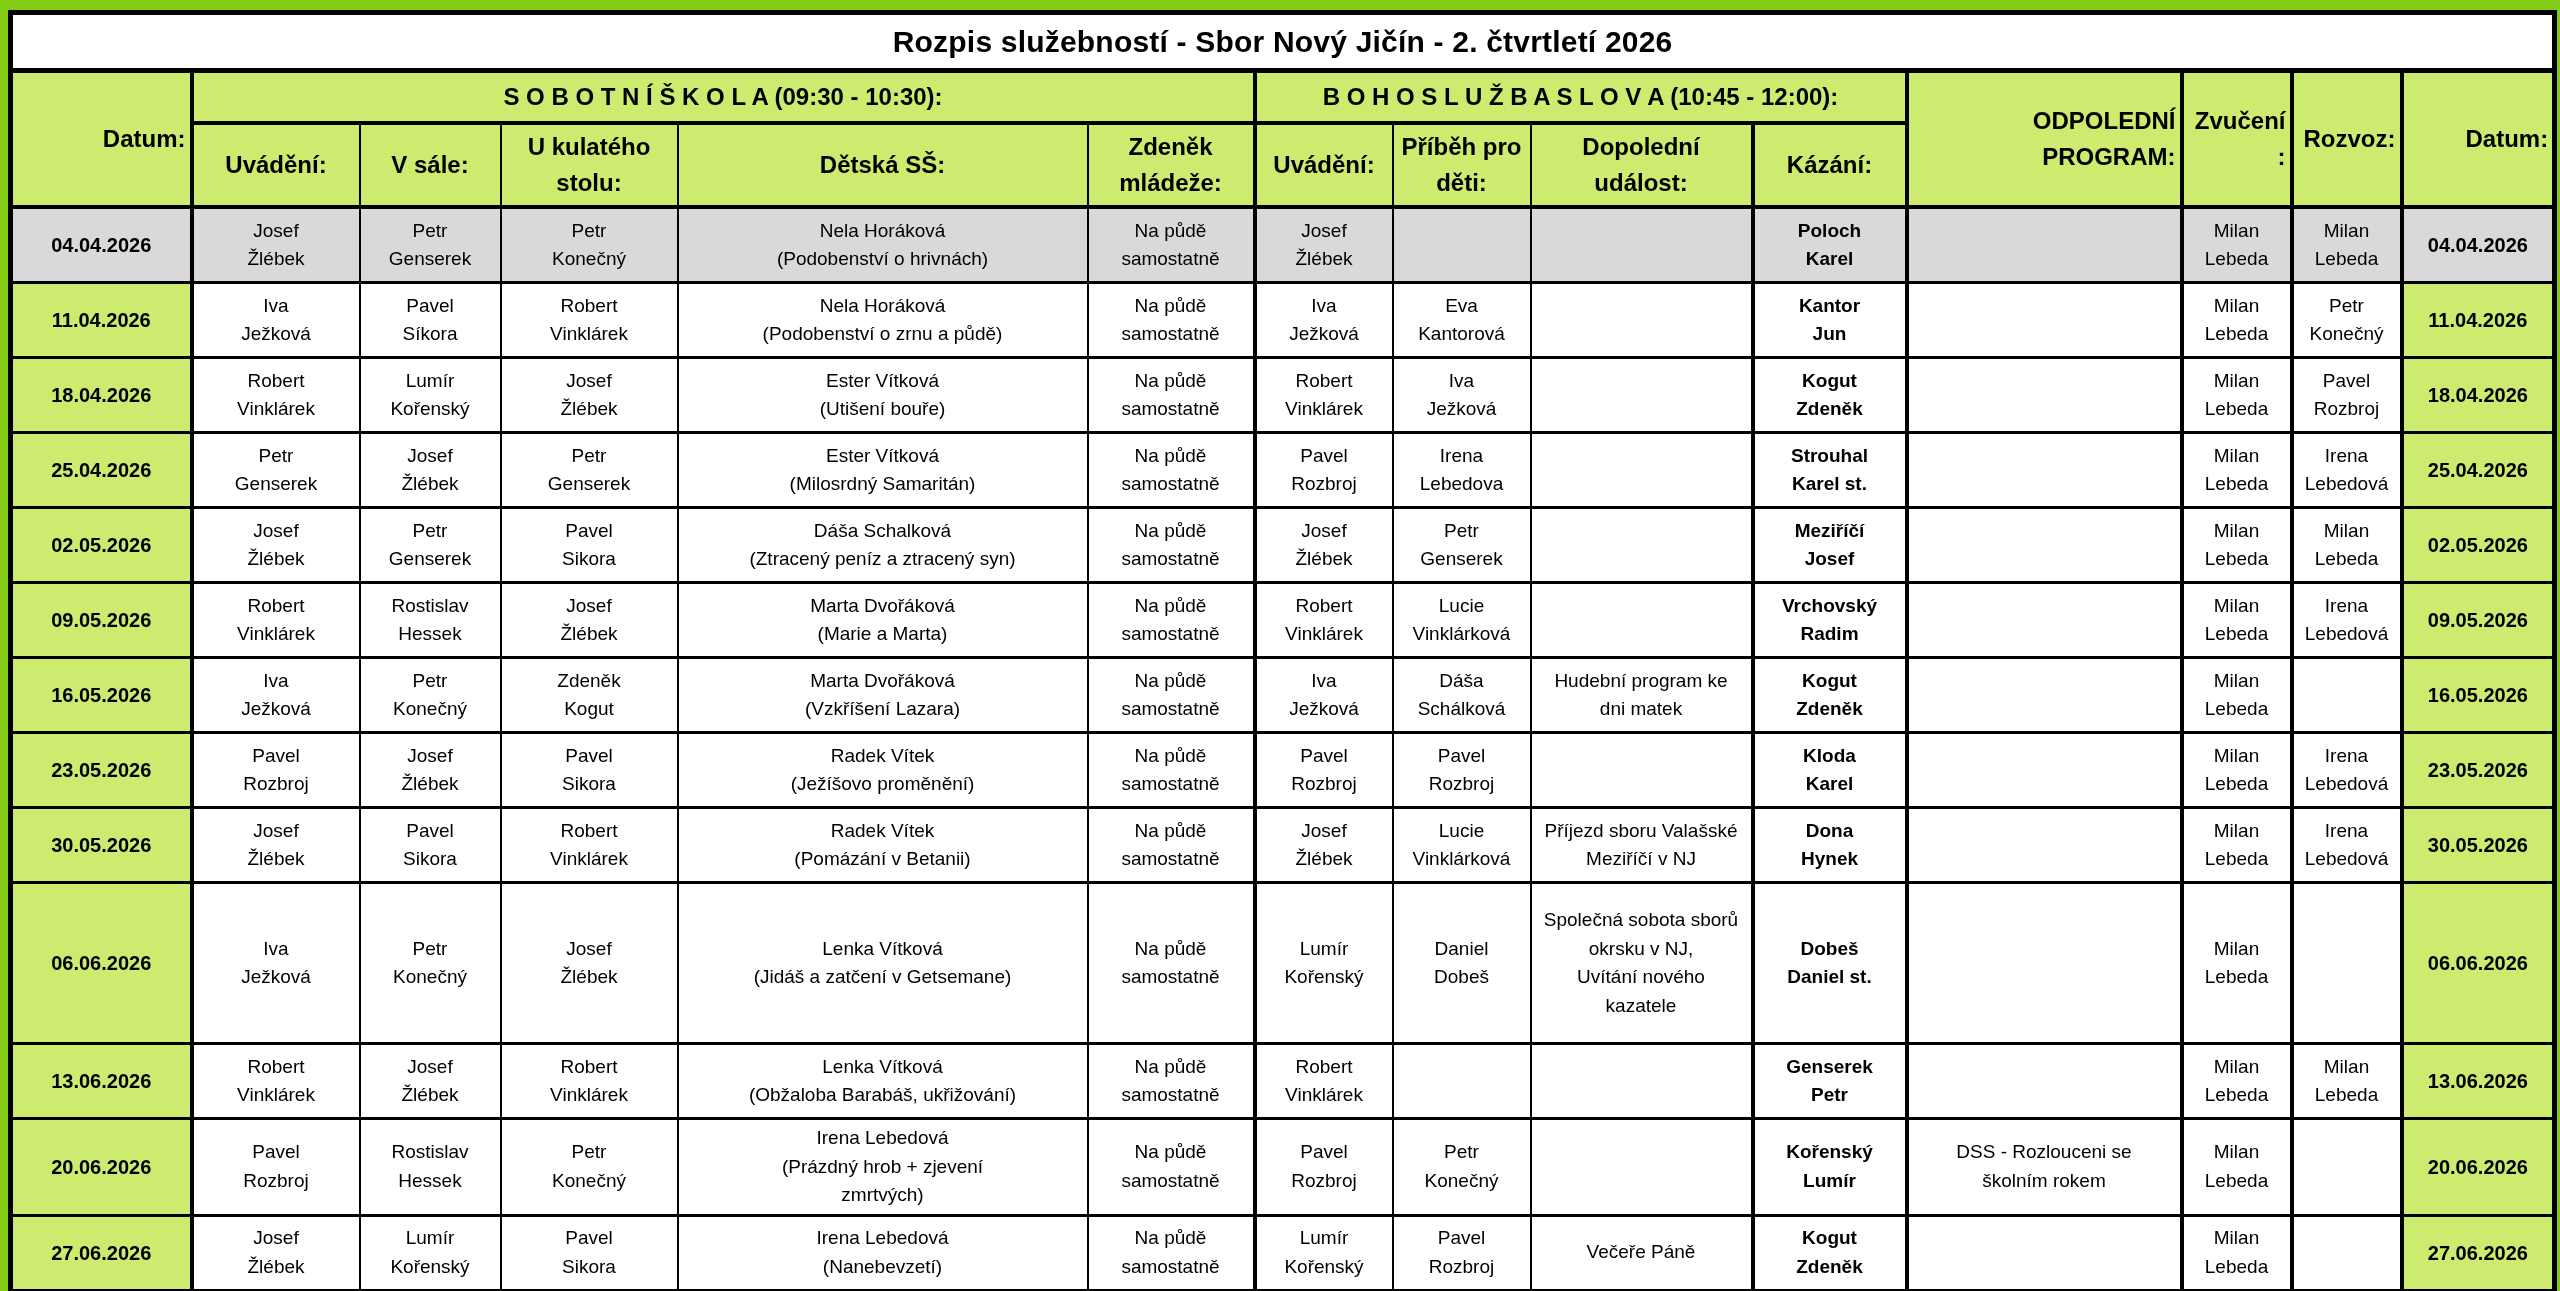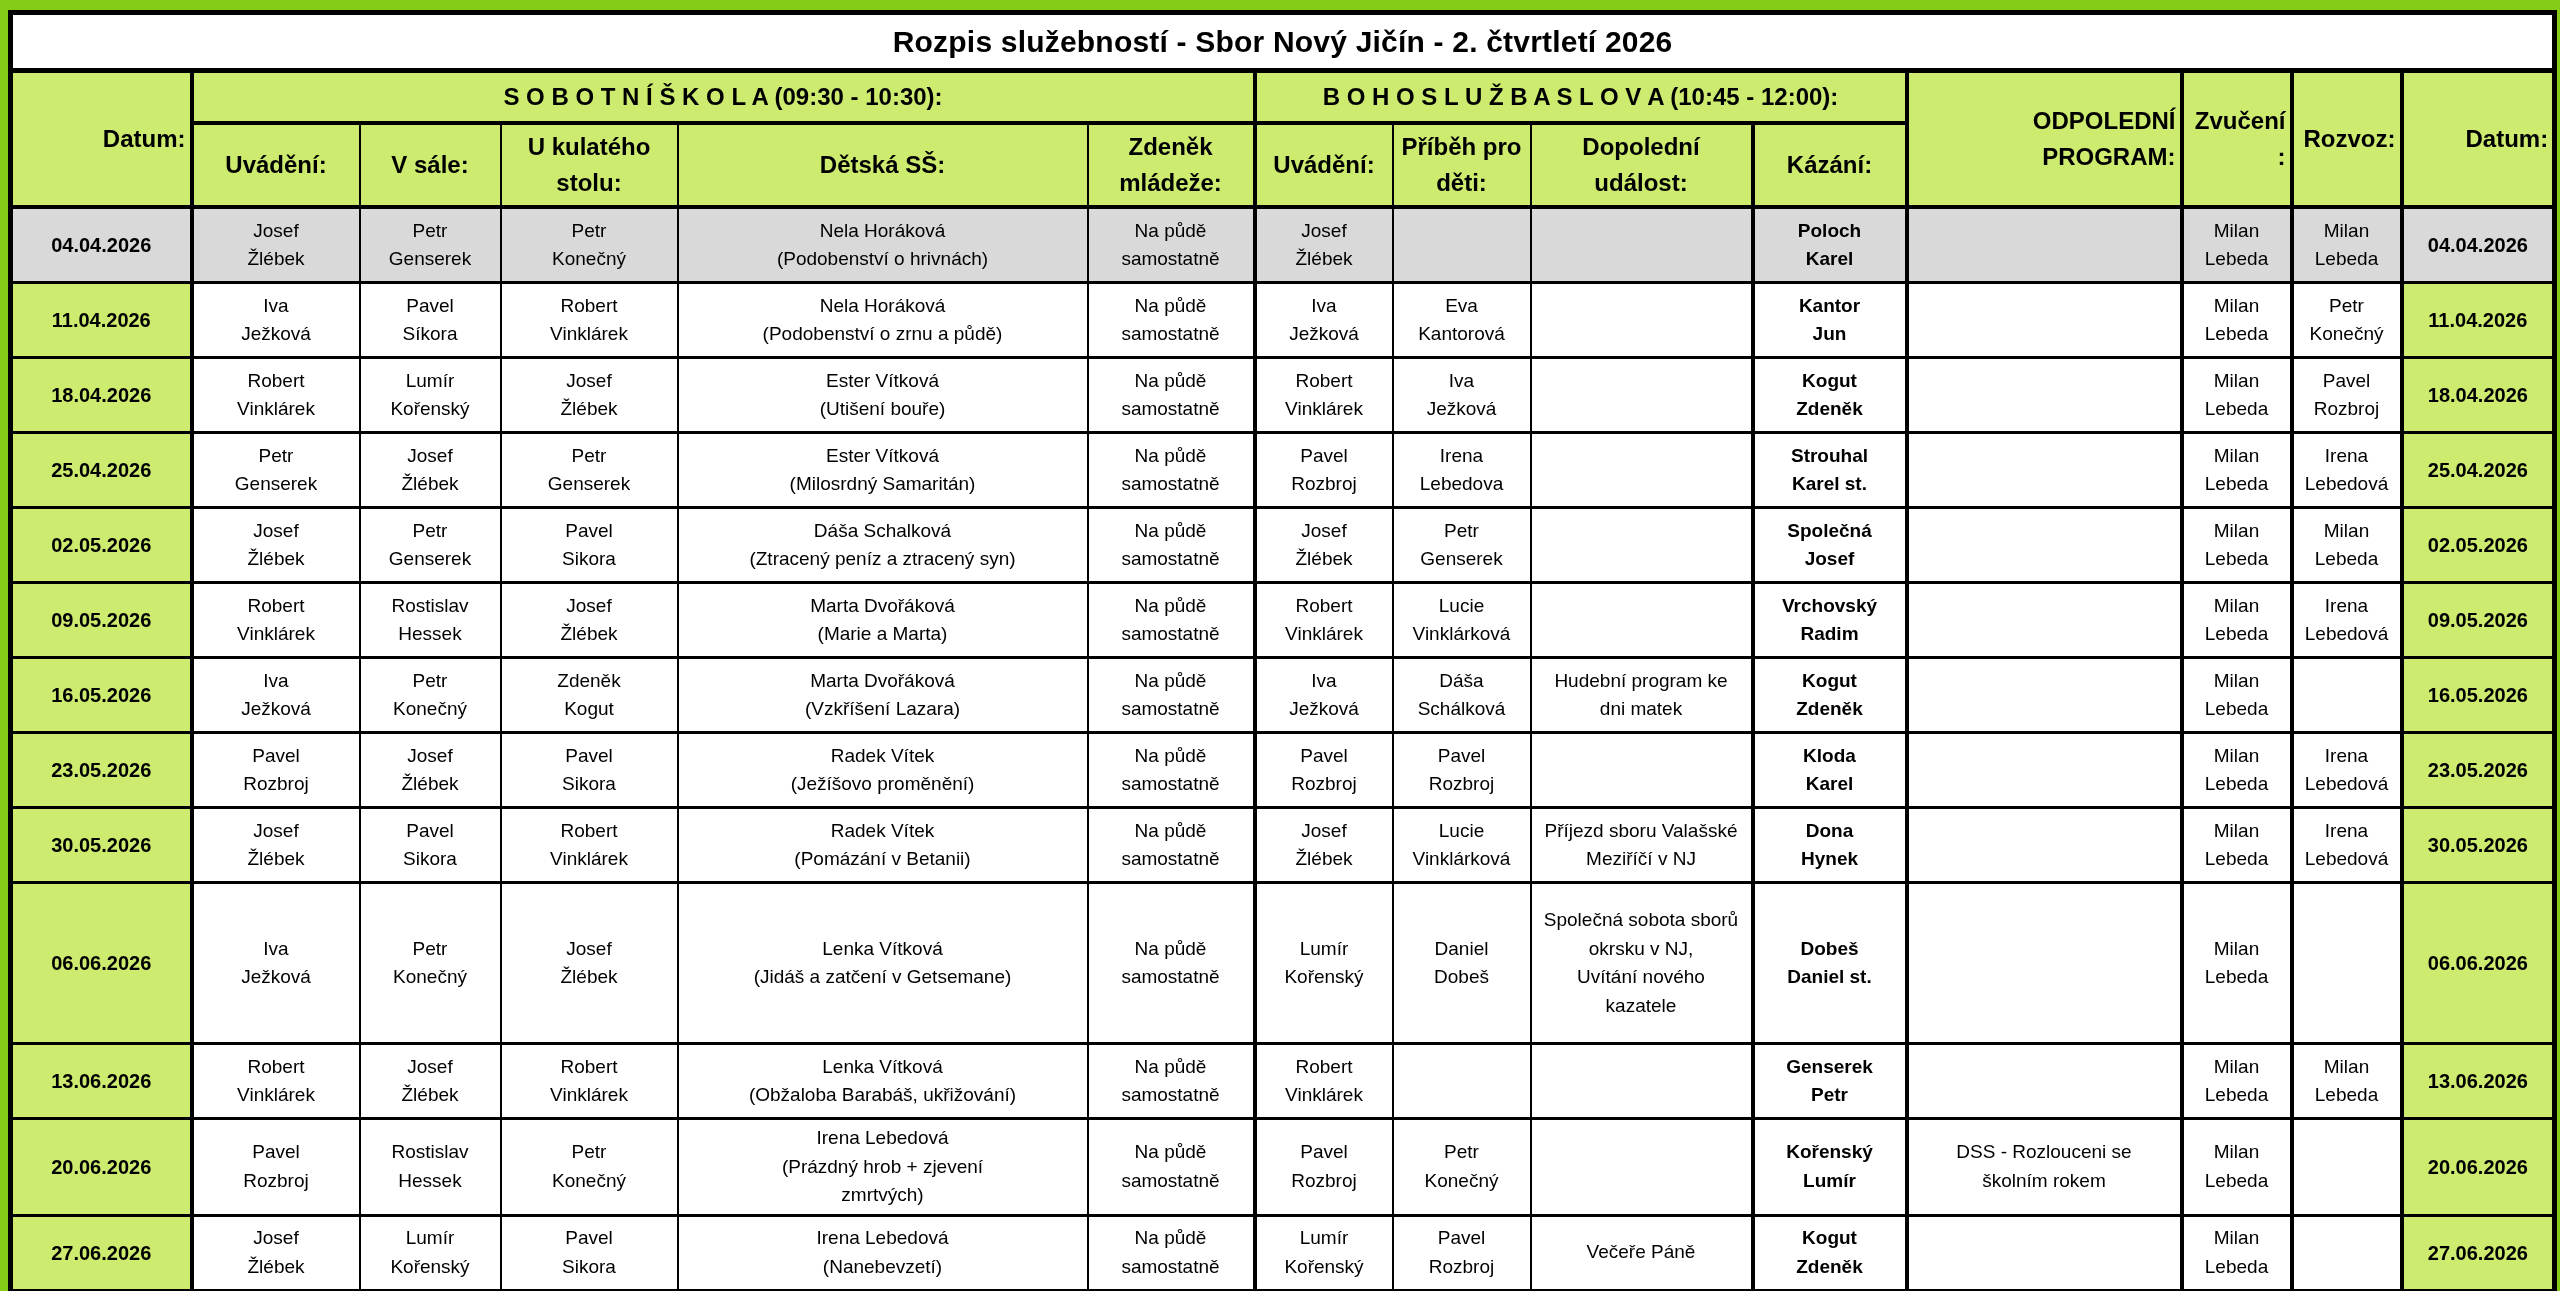--- a/index.html
+++ b/index.html
@@ -233,21 +233,21 @@
 Sikora</td>
           <td>Dáša Schalková
 (Ztracený peníz a ztracený syn)</td>
           <td class="bR">Na půdě
 samostatně</td>
           <td>Josef
 Žlébek</td>
           <td>Petr
 Genserek</td>
           <td class="bR"></td>
-          <td class="bR bold">Společná
+          <td class="bR bold">Meziříčí
 Josef</td>
           <td class="bR"></td>
           <td class="bR">Milan
 Lebeda</td>
           <td class="bR">Milan
 Lebeda</td>
           <td class="c-date">02.05.2026</td>
         </tr>
         <tr class="data-row">
           <td class="c-date bR">09.05.2026</td>

